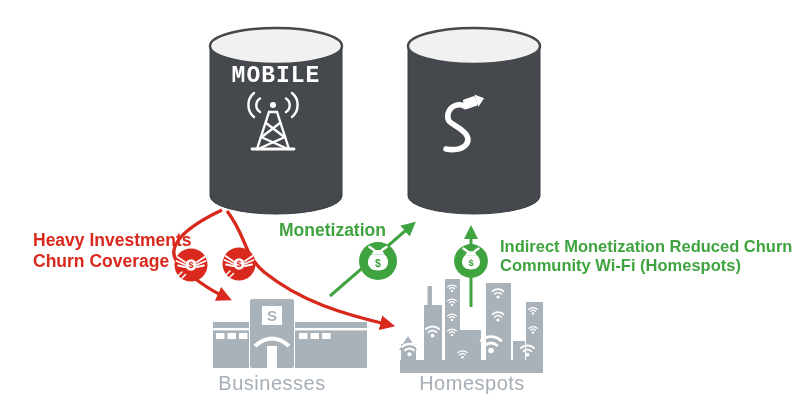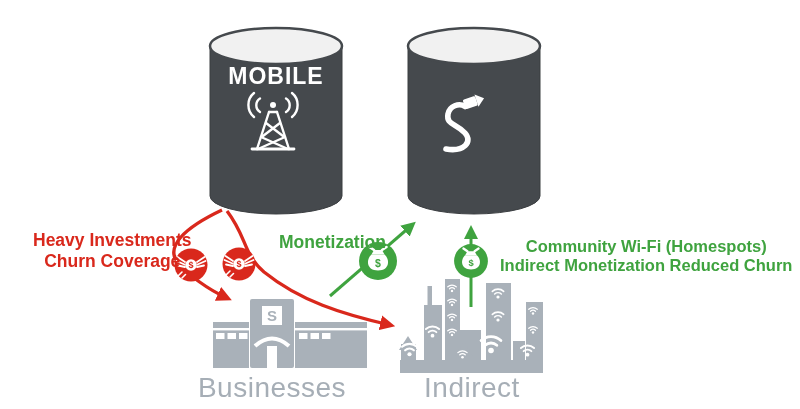--- a/index.html
+++ b/index.html
@@ -1,30 +1,30 @@
 <!DOCTYPE html>
 <html><head>
 <meta charset="utf-8">
 <style>
   html,body{margin:0;padding:0;background:#fff;}
   .stage{
     position:relative;width:800px;height:409px;background:#ffffff;overflow:hidden;
     font-family:"Liberation Sans","DejaVu Sans",sans-serif;
   }
   .stage svg{position:absolute;left:0;top:0;}
-  .txt{position:absolute;text-align:center;}
+  .txt{position:absolute;}
   .cyl-label{
-    width:140px;text-align:center;color:#ffffff;font-size:23px;font-weight:600;letter-spacing:1px;
+    width:140px;text-align:center;color:#ffffff;font-size:23px;font-weight:600;letter-spacing:1px;font-family:Liberation Mono, monospace;
   }
   .ann{font-weight:600;}
   .ann-red{color:#d9281c;font-size:17.5px;line-height:21px;}
   .ann-green{color:#3fa33f;font-size:17.5px;line-height:22px;}
   .ann-green-sm{color:#3fa33f;font-size:16.5px;line-height:19px;}
   .entity-label{
-    width:170px;text-align:center;color:#a6aeb6;font-size:28px;font-weight:400;letter-spacing:0.5px;
+    width:170px;text-align:center;color:#a6aeb6;font-size:20px;font-weight:400;letter-spacing:0.5px;
   }
 </style>
 </head>
 <body>
 
 <div class="stage">
 
 <svg width="800" height="409" viewBox="0 0 800 409">
   <defs>
     <marker id="ah-red" viewBox="0 0 10 10" refX="6.5" refY="5" markerWidth="4.6" markerHeight="4.6" orient="auto">
@@ -158,25 +158,25 @@
   </g>
 </svg>
 
 <div class="txt cyl-label" style="left:206px;top:63px;">MOBILE</div>
 
 <div class="txt ann ann-red" style="left:33px;top:230px;">
   <div>Heavy Investments</div>
   <div>Churn Coverage</div>
 </div>
 
-<div class="txt ann ann-green" style="left:279px;top:231px;">
+<div class="txt ann ann-green" style="left:279px;top:219px;">
   <div>Monetization</div>
 </div>
 
 <div class="txt ann ann-green-sm" style="left:500px;top:237px;">
+  <div>Indirect Monetization Reduced Churn</div>
   <div>Community Wi-Fi (Homespots)</div>
-  <div>Indirect Monetization Reduced Churn</div>
 </div>
 
 <div class="txt entity-label" style="left:187px;top:372px;">Businesses</div>
-<div class="txt entity-label" style="left:387px;top:372px;">Indirect</div>
+<div class="txt entity-label" style="left:387px;top:372px;">Homespots</div>
 
 </div>
 
 </body></html>

